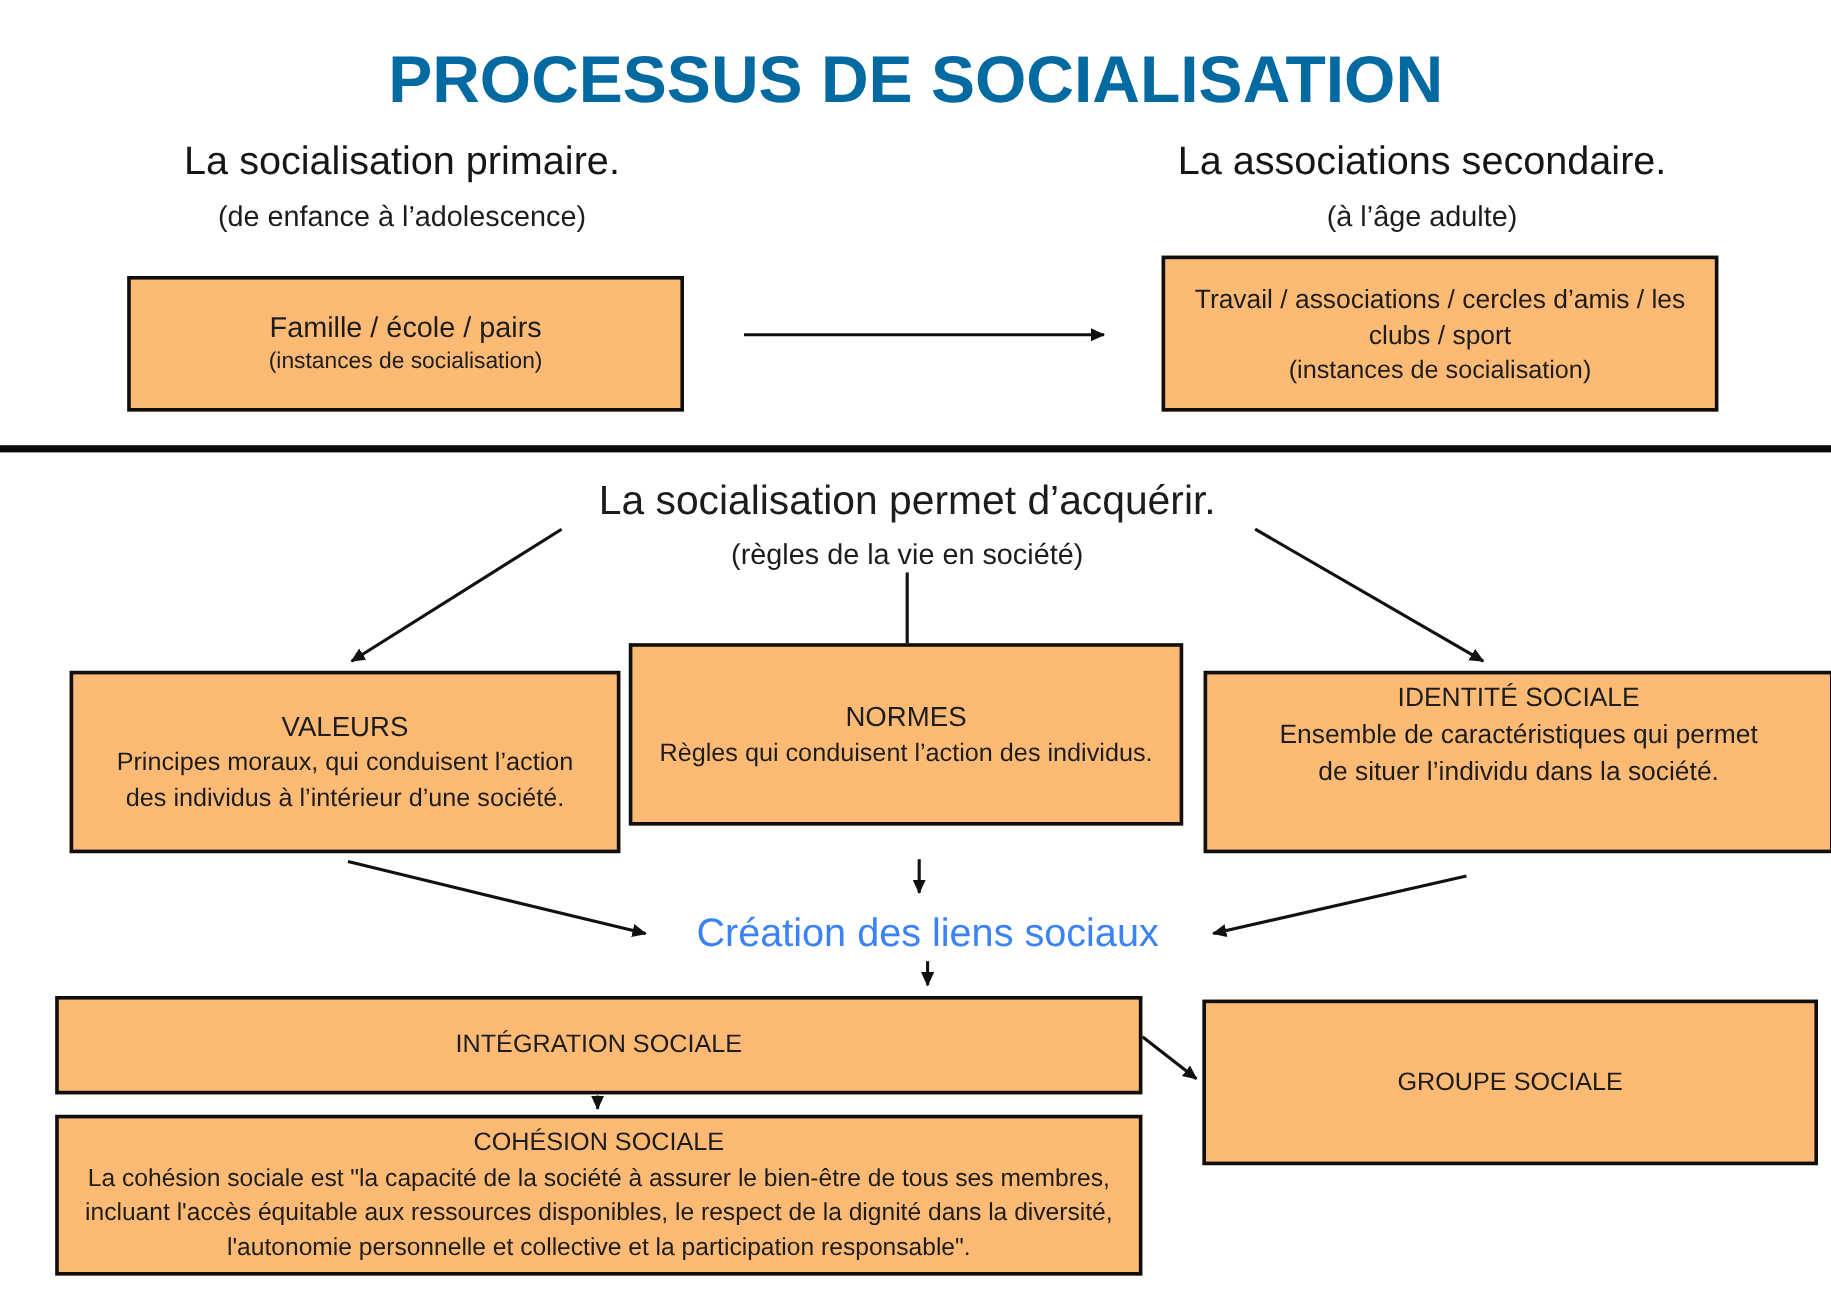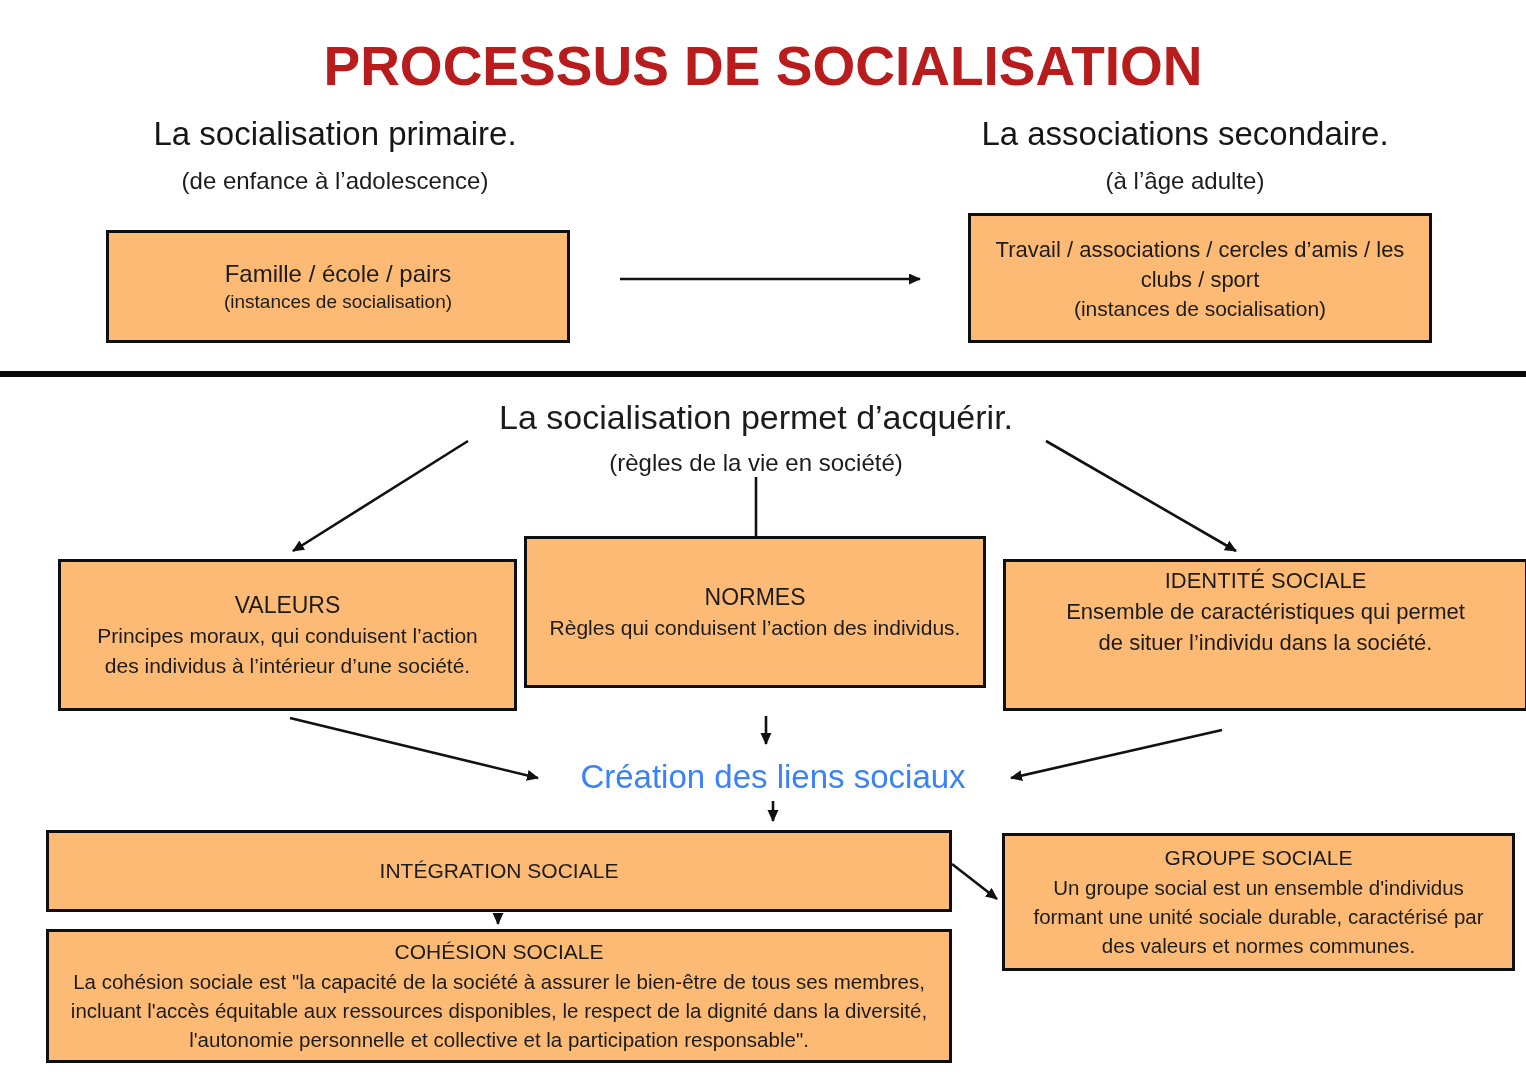--- a/index.html
+++ b/index.html
@@ -4,21 +4,21 @@
 <style>
   html,body{margin:0;padding:0;background:#ffffff;}
   .canvas{
     position:relative;width:1526px;height:1080px;background:#ffffff;
     font-family:"Liberation Sans","DejaVu Sans",sans-serif;color:#1c1c1c;overflow:hidden;
   }
   .abs{position:absolute;}
   .center{text-align:center;}
   .title{
     position:absolute;top:34px;left:0;width:100%;text-align:center;
-    font-size:55px;font-weight:800;letter-spacing:0px;color:#b91c1c;margin:0;
+    font-size:55px;font-weight:800;letter-spacing:0px;color:#0369a1;margin:0;
   }
   .col-heading{font-size:33px;font-weight:400;color:#161616;}
   .col-sub{font-size:24px;color:#1c1c1c;}
   .box{
     position:absolute;border:3px solid #0f0f0f;background:#fdba74;
     display:flex;flex-direction:column;align-items:center;justify-content:center;
     text-align:center;box-sizing:border-box;
   }
   .box .b-title{font-size:23px;line-height:1.35;}
   .box .b-body{font-size:21px;line-height:1.42;}
@@ -90,21 +90,20 @@
   </div>
 
   <div class="abs center creation" style="left:473px;top:758px;width:600px;">Création des liens sociaux</div>
 
   <div class="box" style="left:46px;top:830px;width:906px;height:82px;padding:0 8px;">
     <div class="b-title" style="font-size:21px;">INTÉGRATION SOCIALE</div>
   </div>
 
   <div class="box" style="left:1002px;top:833px;width:513px;height:138px;padding:0 26px;">
     <div class="b-title" style="font-size:21px;">GROUPE SOCIALE</div>
-    <div class="b-body" style="font-size:20.5px;max-width:452px;">Un groupe social est un ensemble d'individus formant une unité sociale durable, caractérisé par des valeurs et normes communes.</div>
   </div>
 
   <div class="box" style="left:46px;top:929px;width:906px;height:134px;padding:0 6px;">
     <div class="b-title" style="font-size:21px;">COHÉSION SOCIALE</div>
     <div class="b-body" style="font-size:20.5px;max-width:892px;">La cohésion sociale est "la capacité de la société à assurer le bien-être de tous ses membres, incluant l'accès équitable aux ressources disponibles, le respect de la dignité dans la diversité, l'autonomie personnelle et collective et la participation responsable".</div>
   </div>
 
 </div>
 
 </body></html>

